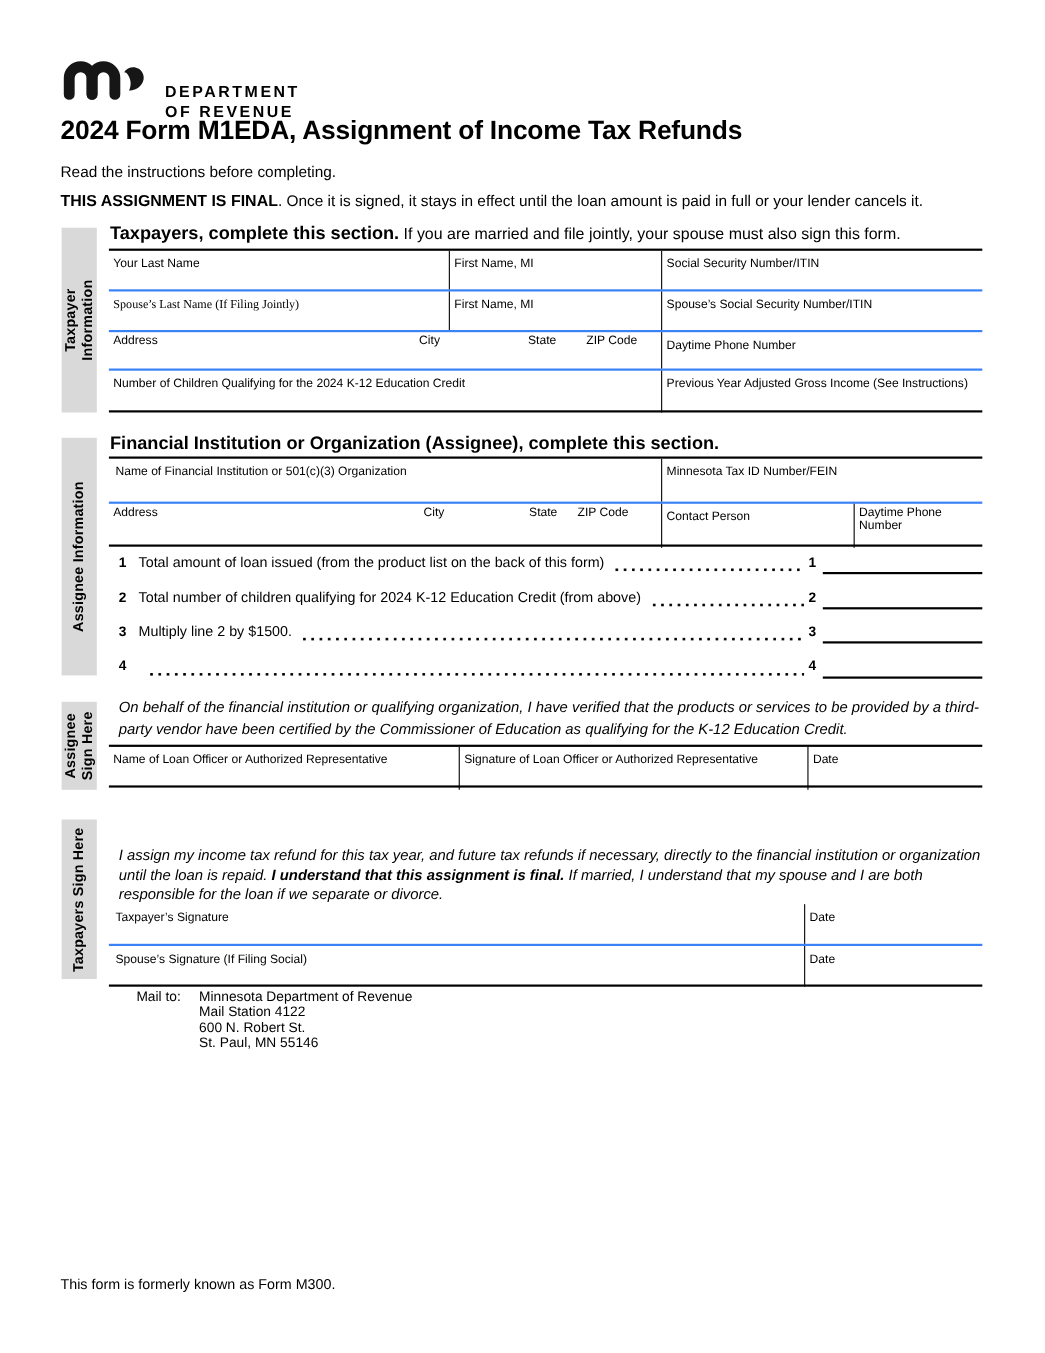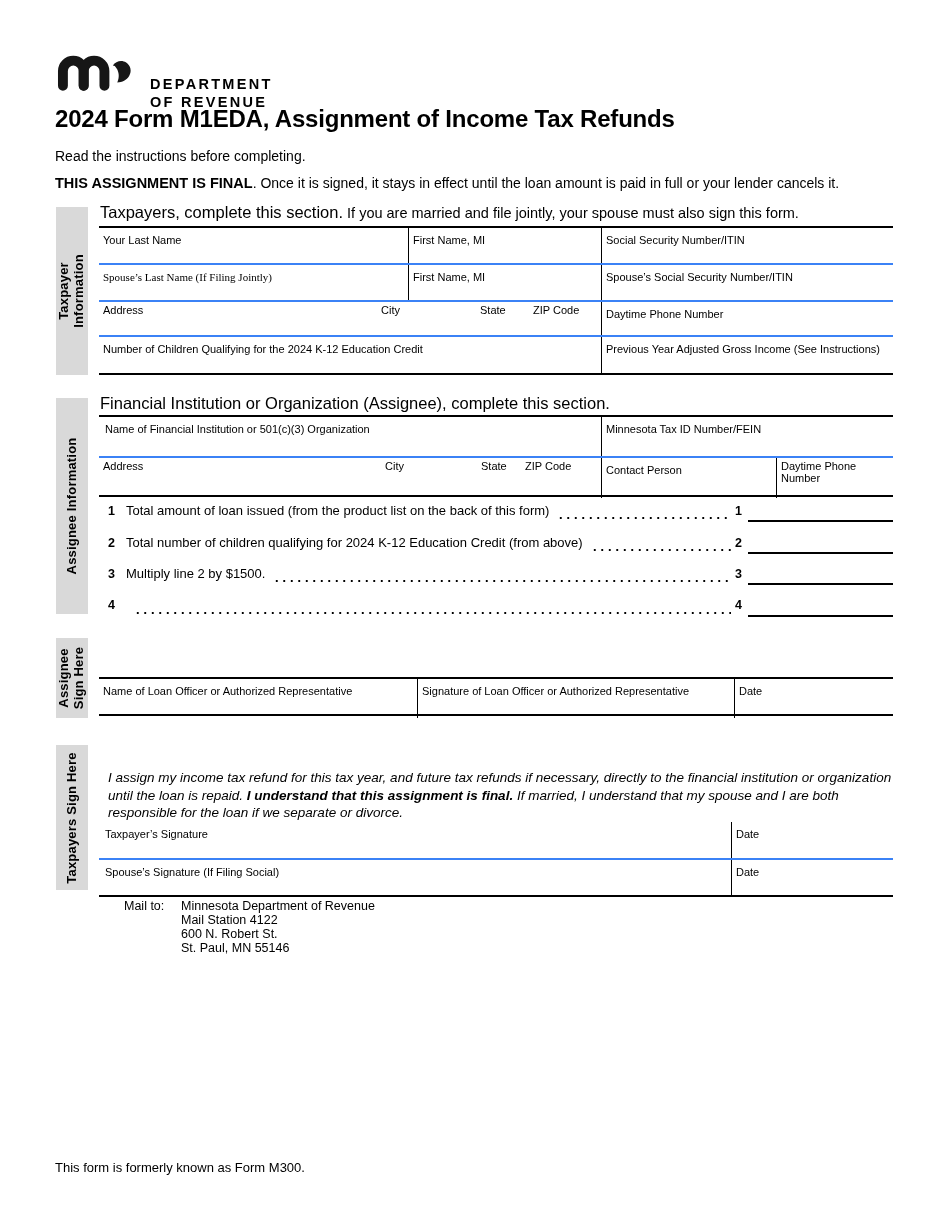--- a/index.html
+++ b/index.html
@@ -10,21 +10,21 @@
   .abs { position:absolute; }
 
   
   .logo-text { font-weight:bold; font-size:14.5px; letter-spacing:2.3px; line-height:18px; }
   .form-title { font-weight:bold; font-size:24px; letter-spacing:-0.2px; }
   .intro { font-size:14px; }
   .notice-bold { font-weight:bold; font-size:14.5px; }
   .notice-rest { font-size:14px; }
 
   
-  .sec-head-bold { font-weight:normal; font-size:16.5px; }
+  .sec-head-bold { font-weight:bold; font-size:16.5px; }
   .sec-head-rest { font-size:14.5px; }
 
   
   .vbar { position:absolute; left:56px; width:32px; background:#d9d9d9; }
   .vtext {
     position:absolute; top:50%; left:50%;
     transform:translate(-50%,-50%) rotate(-90deg);
     font-weight:bold; font-size:13px; line-height:1.12; text-align:center;
     white-space:pre; letter-spacing:0.2px;
   }
@@ -200,20 +200,21 @@
     <span class="lnum2">3</span>
     <div class="ansline"></div>
   </div>
   <div class="numrow" style="top:598px;">
     <span class="lnum">4</span>
     <div class="dots"></div>
     <span class="lnum2">4</span>
     <div class="ansline"></div>
   </div>
 
+  <div class="abs stmt" style="left:108px; top:633px; width:782px; line-height:19.5px;">On behalf of the financial institution or qualifying organization, I have verified that the products or services to be provided by a third-party vendor have been certified by the Commissioner of Education as qualifying for the K-12 Education Credit.</div>
 
   <div class="ftable" style="top:677px; height:39px;">
     <div class="frow" style="height:39px;">
       <div class="cell" style="left:0; width:318px;">
         <span class="lbl">Name of Loan Officer or Authorized Representative</span>
       </div>
       <div class="cell bl" style="left:318px; width:317px;">
         <span class="lbl">Signature of Loan Officer or Authorized Representative</span>
       </div>
       <div class="cell bl" style="left:635px; width:159px;">

